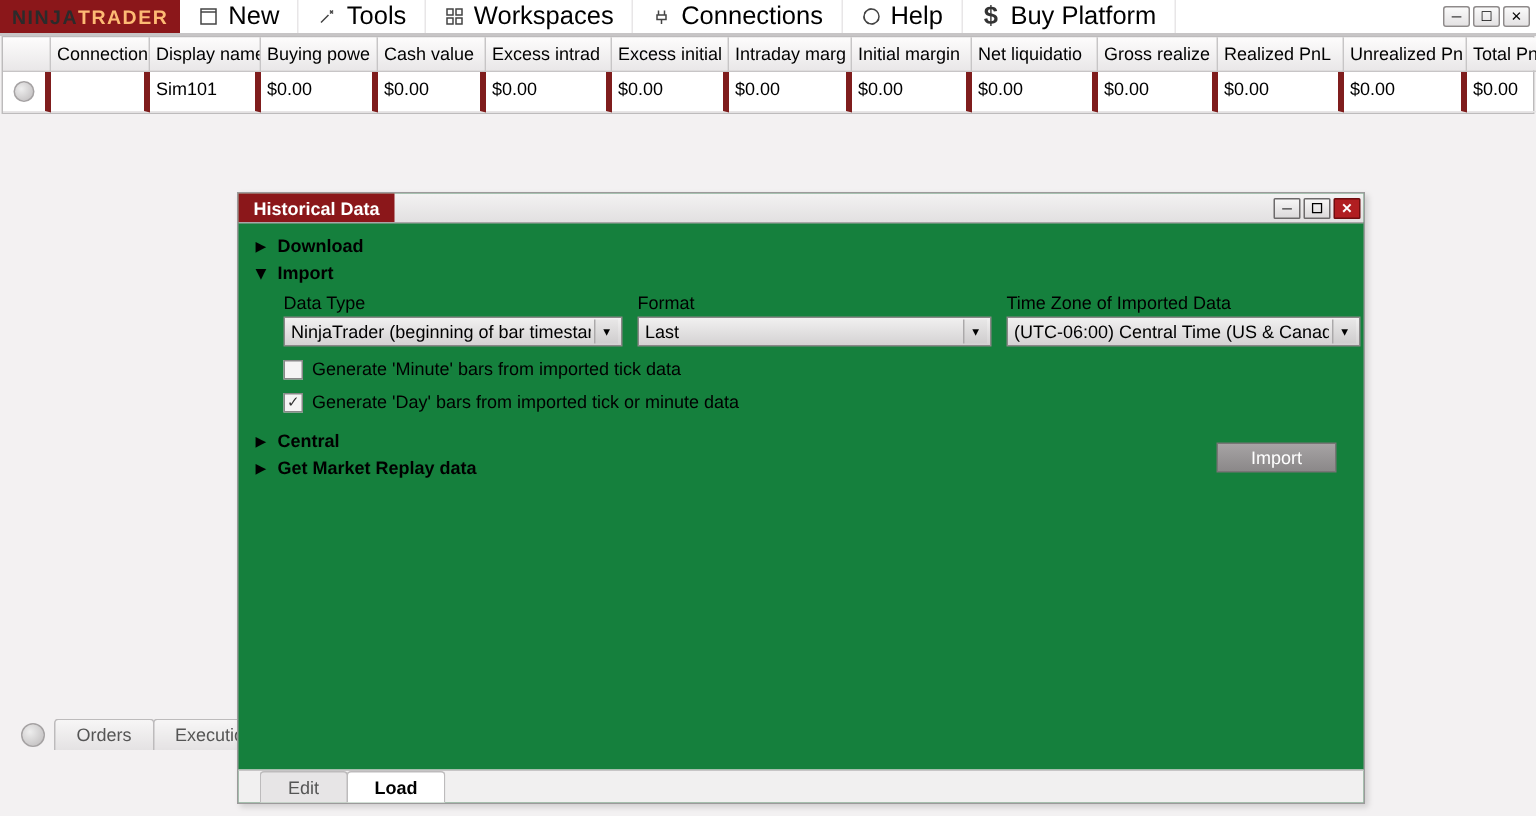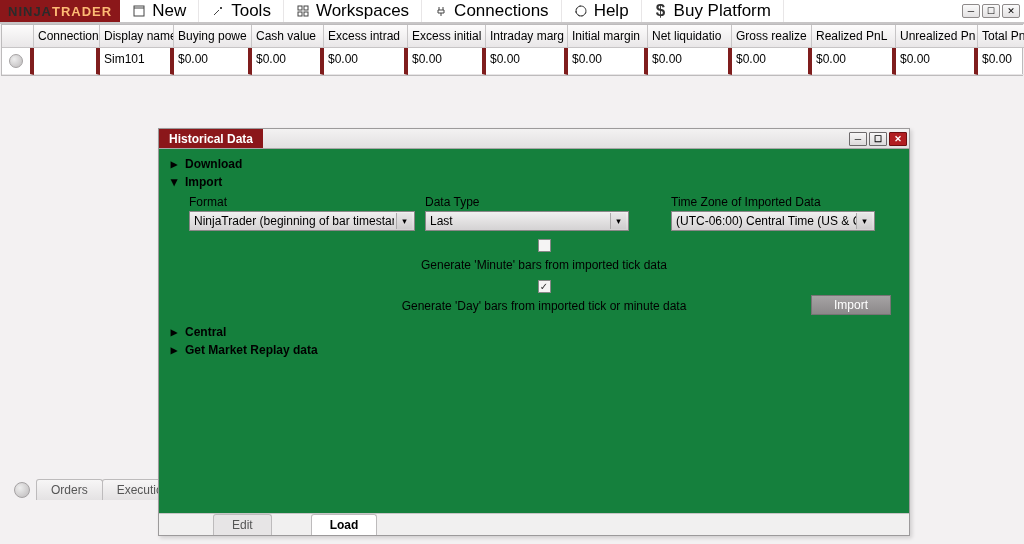--- a/index.html
+++ b/index.html
@@ -199,32 +199,32 @@
   .nt-select {
     height:20px;
     width: 226px;
     border:1px solid #8a8788;
     background:linear-gradient(#f1f0f0,#d4d2d3);
     display:flex; align-items:center;
     padding:0 4px;
     font-size:12px;
     position:relative;
   }
-  .nt-select.wider { width:204px; }
+  .nt-select.wider { width:236px; }
   .nt-select .arrow {
     position:absolute; right:2px; top:1px; bottom:1px;
     width:16px;
     background:linear-gradient(#e8e7e7,#cfcdce);
     border-left:1px solid #aba9aa;
     display:flex; align-items:center; justify-content:center;
     font-size:9px;
   }
   .chk-row {
     display:flex; align-items:center; gap:6px;
-    margin-top:8px; font-size:12px;flex-direction:column;
+    margin-top:8px; font-size:12px;
   }
   .nt-chk {
     width:13px; height:13px;
     border:1px solid #888; background:#f5f4f4;
     display:flex; align-items:center; justify-content:center;
     font-size:10px; color:#333;
   }
   .import-btn {
     position:absolute;
     right:18px; top:146px;
@@ -244,21 +244,20 @@
   }
   .dtab {
     padding:3px 18px;
     border:1px solid #bdbbbc;
     border-bottom:none;
     background:#e7e5e6;
     font-size:12px;
     margin-right:-1px;
     border-radius:3px 3px 0 0;
     color:#555;
-    margin-left:40px;
   }
   .dtab.active { background:#fff; font-weight:bold; color:#000; }
 </style>
 </head>
 <body>
 
 <div class="menubar">
   <div class="brand">
     <span class="dark">NINJA</span>
       <span class="light">TRADER</span>
@@ -383,22 +382,22 @@
         <span class="tw">▶</span>
         <span>Download</span>
       </div>
       <div class="tree-node">
         <span class="tw">▼</span>
         <span>Import</span>
       </div>
       <div class="tree-children">
         <div class="form-area">
           <div class="form-labels">
+            <div>Data Type</div>
             <div>Format</div>
-            <div>Data Type</div>
             <div>Time Zone of Imported Data</div>
           </div>
           <div class="form-fields">
             <div>
               <div class="nt-select">
                 <span style="overflow:hidden;white-space:nowrap;width:200px;">NinjaTrader (beginning of bar timestamps)</span>
                 <span class="arrow">▾</span>
               </div>
             </div>
             <div>

